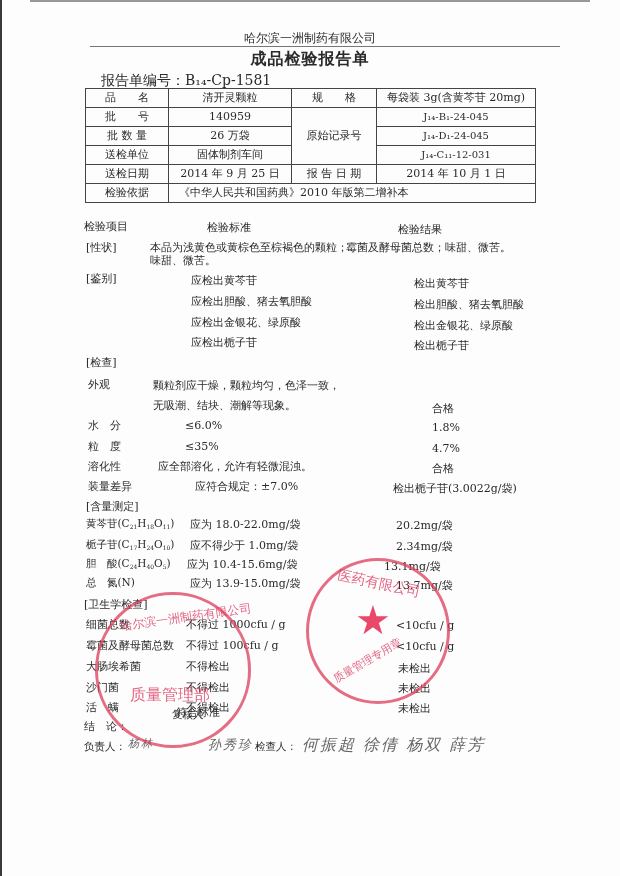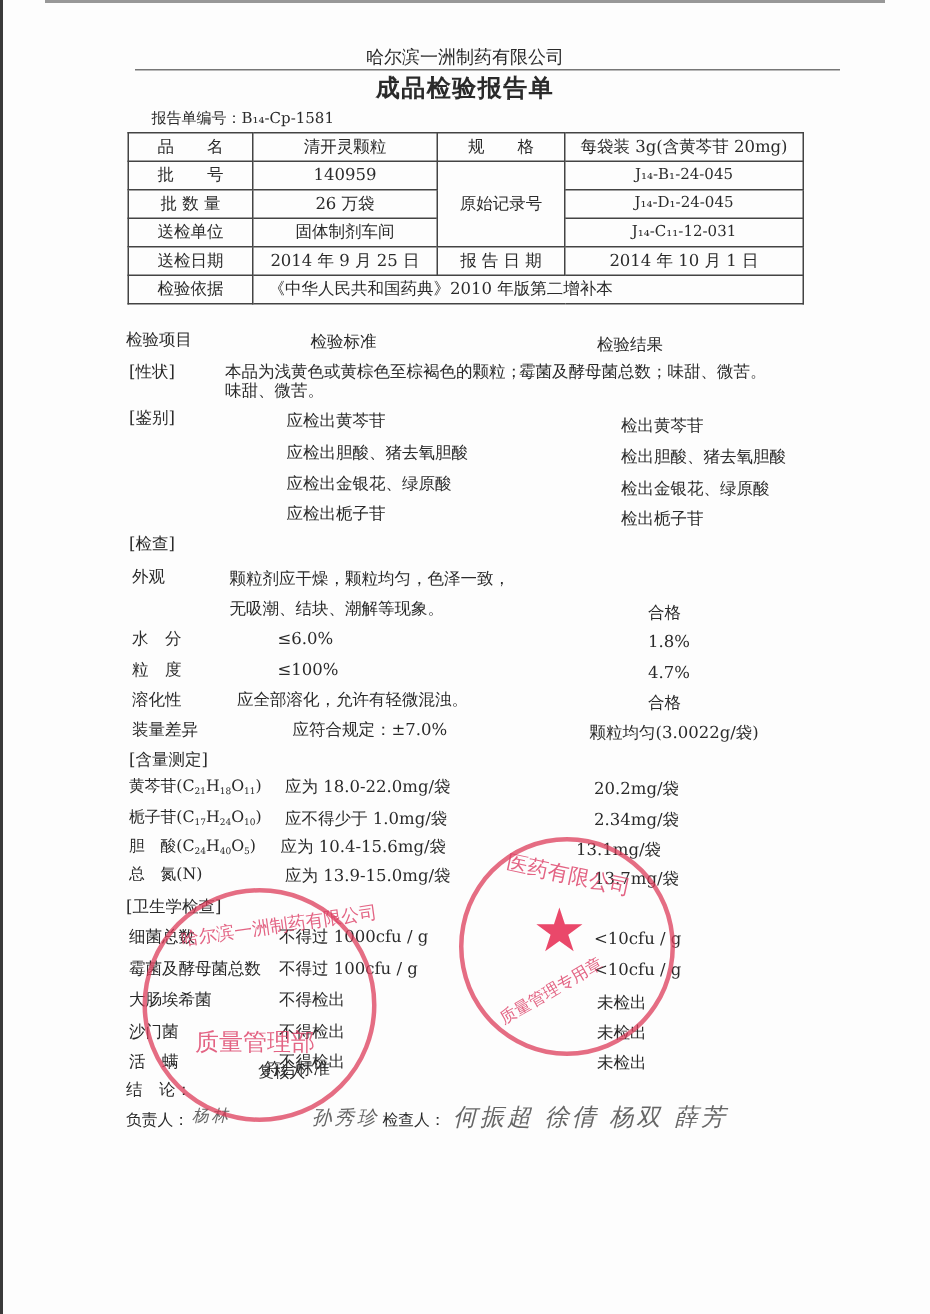--- a/index.html
+++ b/index.html
@@ -8,21 +8,21 @@
     background:#fdfdfd;
     font-family:"DejaVu Serif", serif;
     color:#2a2a2a;
   }
   .scan-edge-left { position:absolute; left:0; top:0; width:2px; height:876px; background:#3a3a3a; }
   .scan-edge-top { position:absolute; left:30px; top:0; width:560px; height:2px; background:#555; opacity:.6; }
   .abs { position:absolute; white-space:nowrap; }
   .company { left:0; width:620px; top:30px; text-align:center; font-size:12px; }
   .rule { position:absolute; left:90px; top:46px; width:470px; height:1px; background:#777; }
   .title { left:0; width:620px; top:49px; text-align:center; font-size:16px; font-weight:bold; letter-spacing:1px; }
-  .report-no { left:101px; top:72px; font-size:10px; }
+  .report-no { left:101px; top:72px; font-size:14px; }
   table.hdr {
     position:absolute; left:85px; top:88px; width:451px;
     border-collapse:collapse; font-size:11px;
   }
   table.hdr td { border:1px solid #444; text-align:center; padding:0; height:18px; line-height:18px; }
   table.hdr td.lbl { width:82px; }
   table.hdr td.val1 { width:122px; }
   table.hdr td.lbl2 { width:84px; }
   table.hdr td.basis { text-align:left; padding-left:10px; }
   .rec { font-size:10px; }
@@ -113,30 +113,30 @@
 <div class="abs t11" style="left:88px;top:377px;">外观</div>
 <div class="abs t11" style="left:153px;top:378px;">颗粒剂应干燥，颗粒均匀，色泽一致，</div>
 <div class="abs t11" style="left:153px;top:398px;">无吸潮、结块、潮解等现象。</div>
 <div class="abs t11" style="left:432px;top:401px;">合格</div>
 
 <div class="abs t11" style="left:88px;top:418px;">水　分</div>
 <div class="abs t11" style="left:185px;top:419px;">≤6.0%</div>
 <div class="abs t11" style="left:432px;top:421px;">1.8%</div>
 
 <div class="abs t11" style="left:88px;top:439px;">粒　度</div>
-<div class="abs t11" style="left:185px;top:440px;">≤100%</div>
+<div class="abs t11" style="left:185px;top:440px;">≤35%</div>
 <div class="abs t11" style="left:432px;top:442px;">4.7%</div>
 
 <div class="abs t11" style="left:88px;top:459px;">溶化性</div>
 <div class="abs t11" style="left:158px;top:459px;">应全部溶化，允许有轻微混浊。</div>
 <div class="abs t11" style="left:432px;top:461px;">合格</div>
 
 <div class="abs t11" style="left:88px;top:479px;">装量差异</div>
 <div class="abs t11" style="left:195px;top:479px;">应符合规定：±7.0%</div>
-<div class="abs t11" style="left:393px;top:481px;">颗粒均匀(3.0022g/袋)</div>
+<div class="abs t11" style="left:393px;top:481px;">检出栀子苷(3.0022g/袋)</div>
 
 <div class="abs t11" style="left:86px;top:499px;">[含量测定]</div>
 
 <div class="abs t10" style="left:86px;top:517px;">
   <span>黄芩苷</span>(C<sub>21</sub>H<sub>18</sub>O<sub>11</sub>)
 </div>
 <div class="abs t11" style="left:190px;top:517px;">应为 18.0-22.0mg/袋</div>
 <div class="abs t11" style="left:396px;top:518px;">20.2mg/袋</div>
 
 <div class="abs t10" style="left:86px;top:538px;">

